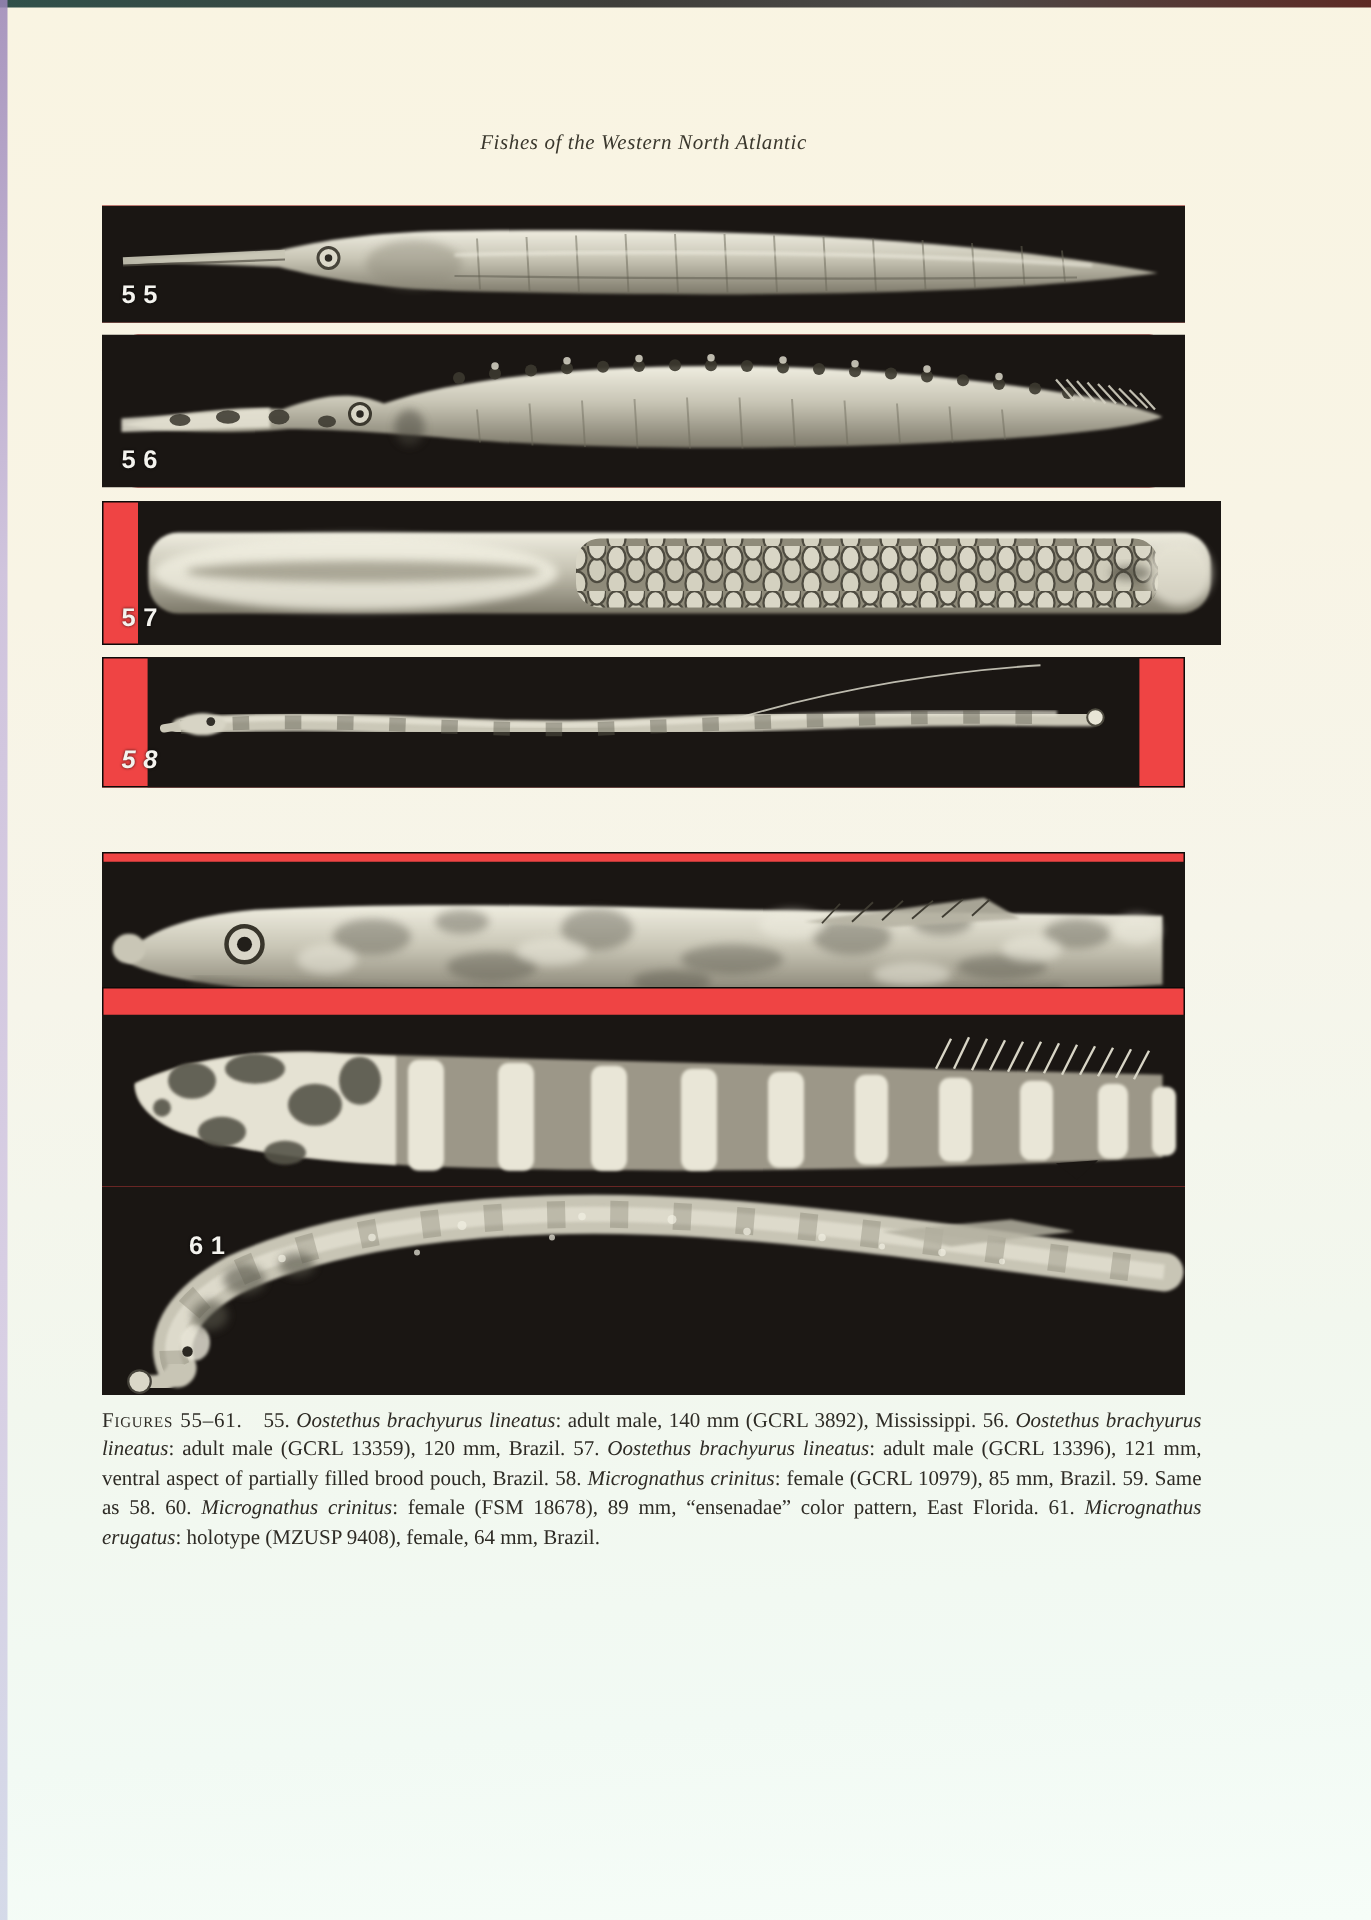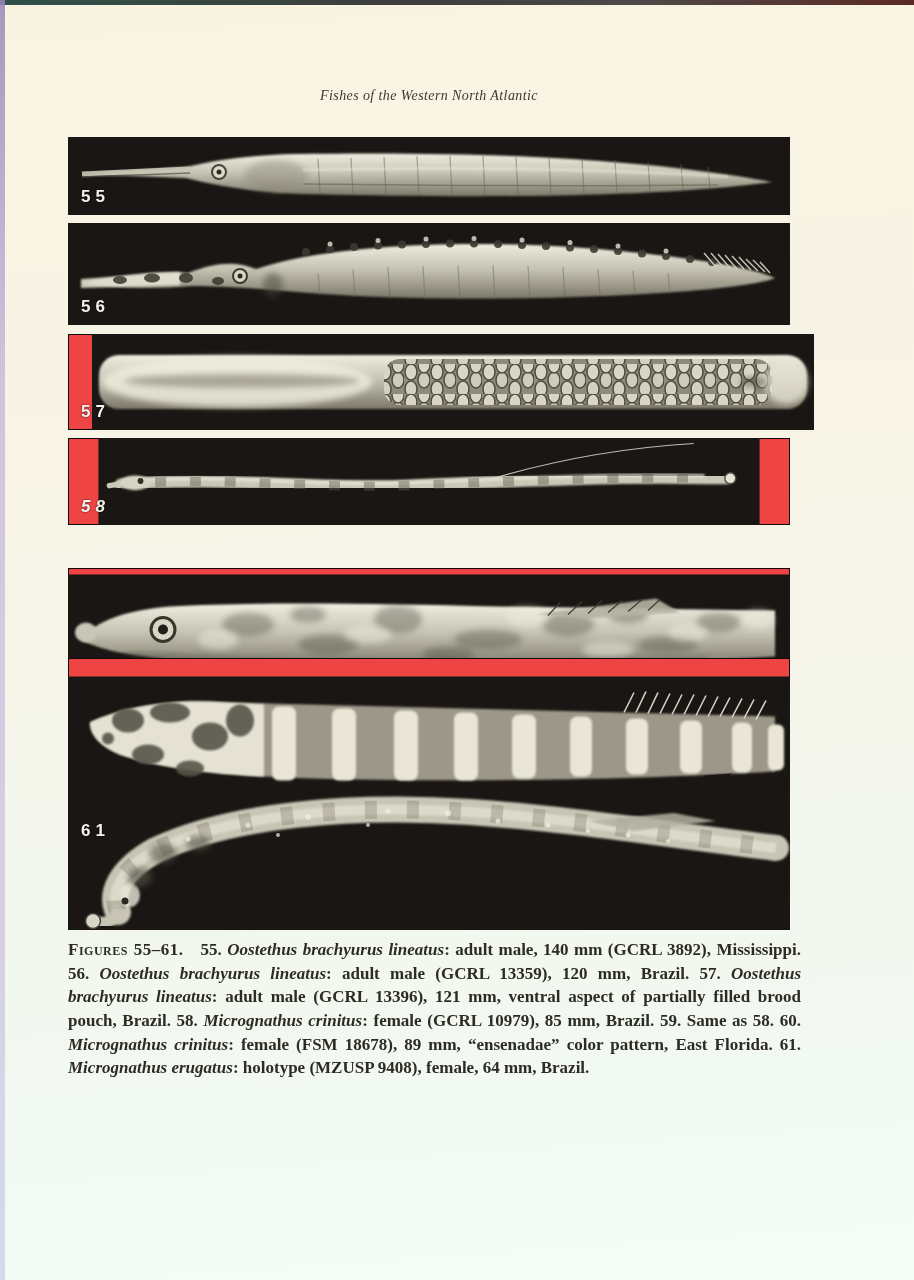--- a/index.html
+++ b/index.html
@@ -13,30 +13,30 @@
   .edge-left{position:absolute;top:0;left:0;width:5px;height:1280px;opacity:.85;
     background:linear-gradient(180deg,#9b86b8 0%,#c9bcdc 30%,#d3c8e2 70%,#cfd4e6 100%);}
   .running-head{position:absolute;top:88px;left:68px;width:722px;text-align:center;
     font-style:italic;font-size:14px;color:#3b382e;letter-spacing:.4px;}
   .page-number{position:absolute;top:87px;left:764px;font-size:17.5px;color:#3b382e;margin-top:47px;}
   .panel{position:absolute;left:68px;width:722px;background:#ef4444;box-shadow:0 0 0 1px #0d0b09 inset;}
   .panel svg{display:block;width:100%;height:100%;}
   .fig-num{position:absolute;left:13px;bottom:8px;color:#f4f3ee;
     font-family:"Liberation Sans", sans-serif;font-weight:bold;font-size:17px;letter-spacing:5px;
     text-shadow:0 0 2px rgba(0,0,0,.8);}
-  #panel-61 .fig-num{bottom:auto;top:30px;}
+  #panel-61 .fig-num{bottom:auto;top:30px;margin-left:45px;}
   #panel-55{top:137px;height:78px;}
   #panel-56{top:223px;height:102px;border-radius:24px;}
   #panel-57{top:334px;height:96px;padding-left:24px;}
   #panel-58{top:438px;height:87px;font-style:italic;}
   #panel-59{top:568px;height:123px;}
   #panel-60{top:658px;height:161px;}
   #panel-61{top:791px;height:139px;}
   .caption{position:absolute;left:68px;top:938px;width:733px;
-    font-size:17px;line-height:1.39;color:#2e2b25;text-align:justify;font-weight:bold;}
+    font-size:14px;line-height:1.39;color:#2e2b25;text-align:justify;}
   .caption .smallcaps{font-variant:small-caps;letter-spacing:.5px;}
   .caption .italic{font-style:italic;}
 </style>
 </head>
 <body>
 
 <svg width="0" height="0" style="position:absolute" aria-hidden="true">
   <defs>
     <linearGradient id="bodyG" x1="0" y1="0" x2="0" y2="1">
       <stop offset="0" stop-color="#efede0"></stop>

